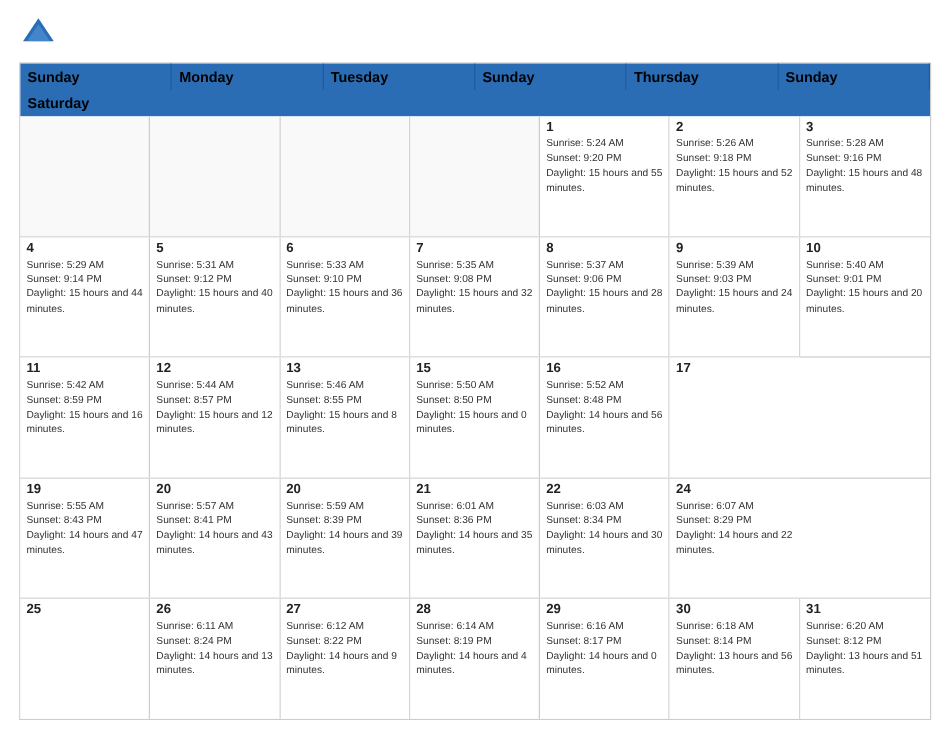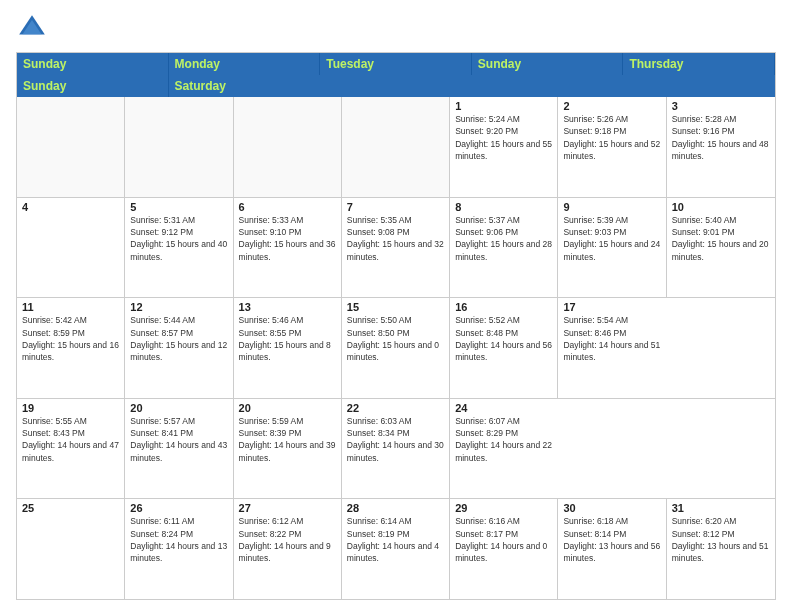--- a/index.html
+++ b/index.html
@@ -54,23 +54,23 @@
       color: #444;
     }
     .calendar {
       flex: 1;
       display: flex;
       flex-direction: column;
       border: 1px solid #ccc;
     }
     .cal-header {
       display: grid;
-      grid-template-columns: repeat(5, 1fr);
+      grid-template-columns: repeat(6, 1fr);
       background: #2a6db5;
-      color: #bef264;
+      color: #000000;
     }
     .cal-header-cell {
       padding: 4px 6px;
       font-size: 12px;
       font-weight: bold;
       border-right: 1px solid #1a5da5;
     }
     .cal-header-cell:last-child { border-right: none; }
     .cal-body {
       flex: 1;
@@ -154,20 +154,21 @@
             <div class="sun-info">Sunrise: 5:26 AM<br>Sunset: 9:18 PM<br>Daylight: 15 hours and 52 minutes.</div>
           </div>
           <div class="cal-cell">
             <span class="day-num">3</span>
             <div class="sun-info">Sunrise: 5:28 AM<br>Sunset: 9:16 PM<br>Daylight: 15 hours and 48 minutes.</div>
           </div>
         </div>
         <div class="cal-row">
           <div class="cal-cell">
             <span class="day-num">4</span>
+            <div class="sun-info">Sunrise: 5:29 AM<br>Sunset: 9:14 PM<br>Daylight: 15 hours and 44 minutes.</div>
           </div>
           <div class="cal-cell">
             <span class="day-num">5</span>
             <div class="sun-info">Sunrise: 5:31 AM<br>Sunset: 9:12 PM<br>Daylight: 15 hours and 40 minutes.</div>
           </div>
           <div class="cal-cell">
             <span class="day-num">6</span>
             <div class="sun-info">Sunrise: 5:33 AM<br>Sunset: 9:10 PM<br>Daylight: 15 hours and 36 minutes.</div>
           </div>
           <div class="cal-cell">
@@ -203,35 +204,38 @@
           <div class="cal-cell">
             <span class="day-num">15</span>
             <div class="sun-info">Sunrise: 5:50 AM<br>Sunset: 8:50 PM<br>Daylight: 15 hours and 0 minutes.</div>
           </div>
           <div class="cal-cell">
             <span class="day-num">16</span>
             <div class="sun-info">Sunrise: 5:52 AM<br>Sunset: 8:48 PM<br>Daylight: 14 hours and 56 minutes.</div>
           </div>
           <div class="cal-cell">
             <span class="day-num">17</span>
-            <div class="sun-info">Sunrise: 5:54 AM<br>Sunset: 8:46 PM<br>Daylight: 14 hours and 51 minutes.</div>
           </div>
         </div>
         <div class="cal-row">
           <div class="cal-cell">
             <span class="day-num">19</span>
             <div class="sun-info">Sunrise: 5:55 AM<br>Sunset: 8:43 PM<br>Daylight: 14 hours and 47 minutes.</div>
           </div>
           <div class="cal-cell">
             <span class="day-num">20</span>
             <div class="sun-info">Sunrise: 5:57 AM<br>Sunset: 8:41 PM<br>Daylight: 14 hours and 43 minutes.</div>
           </div>
           <div class="cal-cell">
             <span class="day-num">20</span>
             <div class="sun-info">Sunrise: 5:59 AM<br>Sunset: 8:39 PM<br>Daylight: 14 hours and 39 minutes.</div>
+          </div>
+          <div class="cal-cell">
+            <span class="day-num">21</span>
+            <div class="sun-info">Sunrise: 6:01 AM<br>Sunset: 8:36 PM<br>Daylight: 14 hours and 35 minutes.</div>
           </div>
           <div class="cal-cell">
             <span class="day-num">22</span>
             <div class="sun-info">Sunrise: 6:03 AM<br>Sunset: 8:34 PM<br>Daylight: 14 hours and 30 minutes.</div>
           </div>
           <div class="cal-cell">
             <span class="day-num">24</span>
             <div class="sun-info">Sunrise: 6:07 AM<br>Sunset: 8:29 PM<br>Daylight: 14 hours and 22 minutes.</div>
           </div>
         </div>

